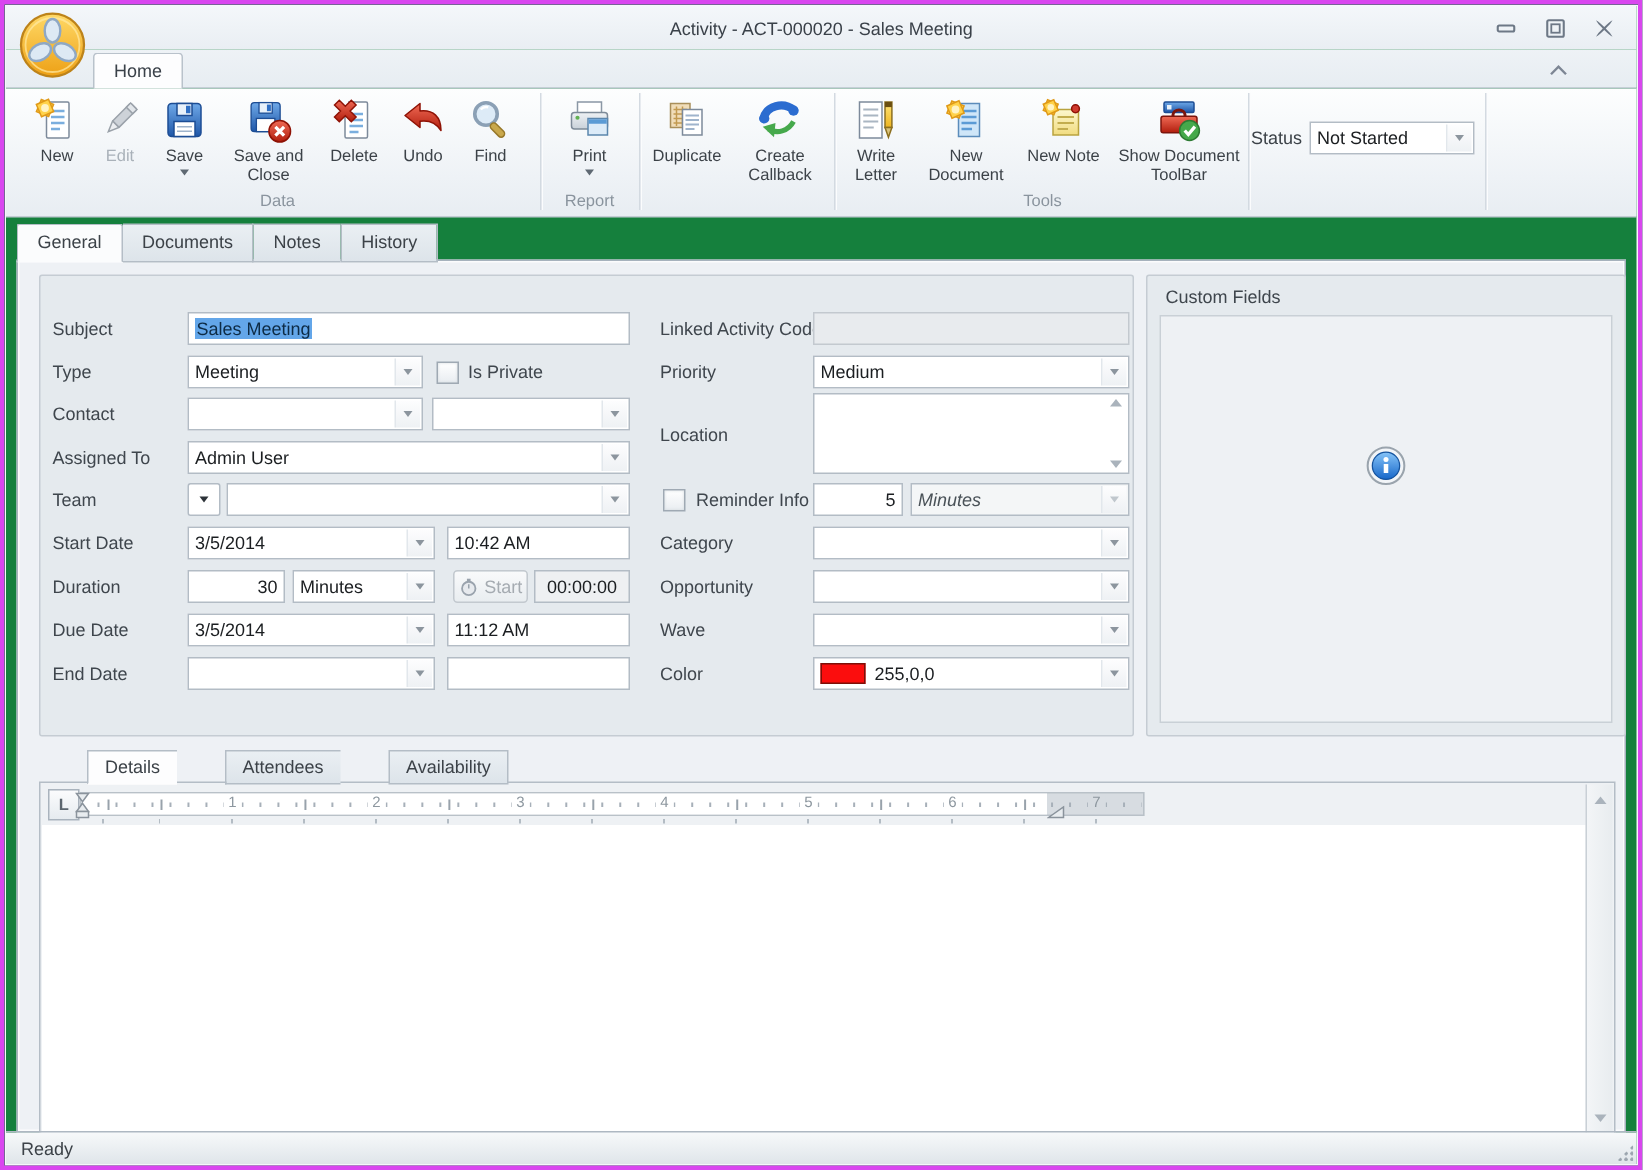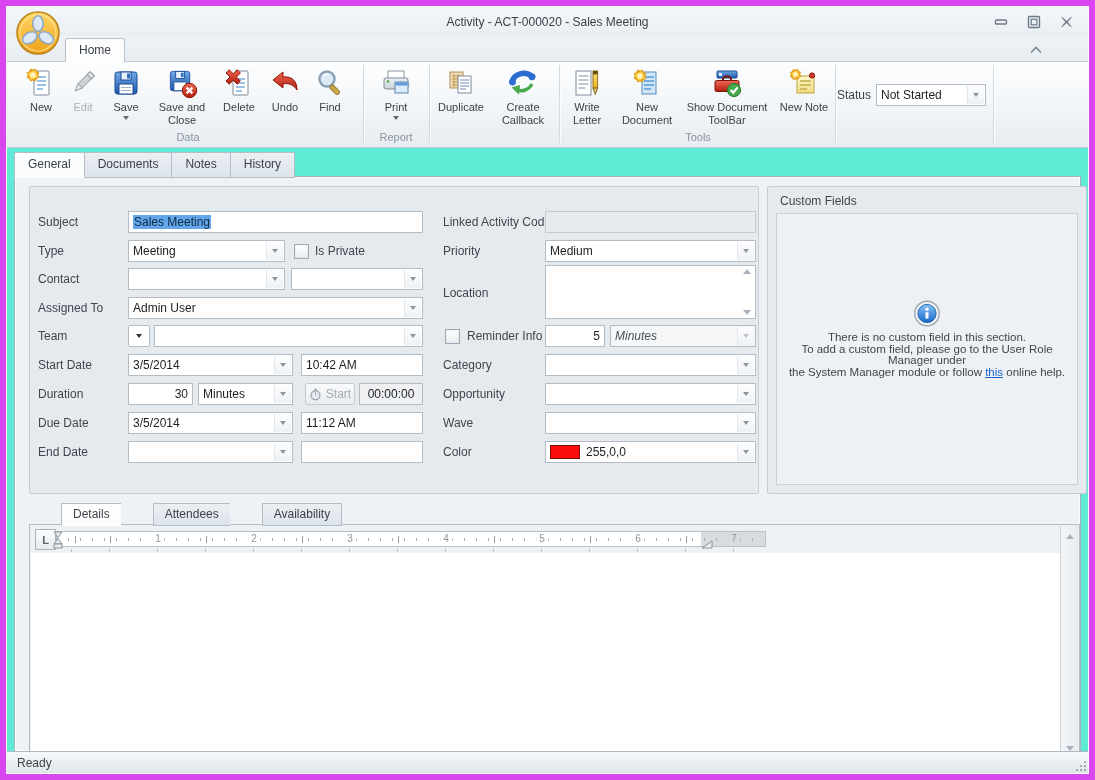--- a/index.html
+++ b/index.html
@@ -1,17 +1,17 @@
 <!DOCTYPE html>
 <html><head>
 <meta charset="utf-8">
 <style>
   html,body{margin:0;padding:0;}
   body{width:1095px;height:780px;position:relative;font-family:"Liberation Sans",sans-serif;font-size:12px;color:#3c4248;background:#cfd6dd;overflow:hidden;}
-  .window{position:absolute;inset:0;background:#5eead4;border:6px solid #d946ef;box-shadow:inset 0 0 0 1px #f6f8fa;box-sizing:border-box;}
+  .window{position:absolute;inset:0;background:#15803d;border:3px solid #d946ef;box-shadow:inset 0 0 0 1px #f6f8fa;box-sizing:border-box;}
 
   
   .titlebar{position:absolute;left:1px;right:1px;top:1px;height:29px;background:linear-gradient(#f4f7fa,#e9eef3);}
   .title{position:absolute;left:0;right:0;top:8px;text-align:center;color:#3a4149;}
   .appicon{position:absolute;left:9px;top:4px;width:46px;height:46px;z-index:30;}
   .winbtns{position:absolute;right:14px;top:8px;display:flex;gap:18px;align-items:center;}
   .winbtn{width:15px;height:13px;display:flex;align-items:center;justify-content:center;cursor:default;}
 
   
   .tabrow{position:absolute;left:1px;right:1px;top:30px;height:25px;background:linear-gradient(#eef2f6,#e7edf2);}
@@ -313,43 +313,43 @@
             <rect x="11" y="5" width="14" height="22" fill="#cfe6f8" stroke="#5b8cbb"></rect>
             <path d="M13 10h10M13 14h10M13 18h10M13 22h7" stroke="#5b9bd5" stroke-width="1.6"></path>
             <g transform="translate(9,9)">
                 <rect x="-4.4" y="-4.4" width="8.8" height="8.8" fill="#ffd24a" stroke="#e09a18" transform="rotate(22)"></rect>
                 <rect x="-4.4" y="-4.4" width="8.8" height="8.8" fill="#ffd24a" stroke="#e09a18" transform="rotate(67)"></rect>
                 <circle r="2.6" fill="#fff3c4"></circle>
               </g>
           </svg>
           <div class="cap">New Document</div>
         </div>
-        <div class="rbtn" style="width:92px">
-          <svg width="32" height="32" viewBox="0 0 32 32">
-            <rect x="6" y="4" width="20" height="7" rx="1" fill="url(#gBlue)" stroke="#1d4d94"></rect>
-            <rect x="8" y="6" width="3" height="3" fill="#e8f1fa"></rect>
-            <path d="M12 14 v-1.5 a4 3.2 0 0 1 8 0 V14" fill="none" stroke="#7d150c" stroke-width="2"></path>
-            <rect x="4" y="13.5" width="24" height="11" rx="1.5" fill="url(#gRed)" stroke="#7d150c"></rect>
-            <circle cx="23" cy="23" r="6.6" fill="#45a94b" stroke="#2d7a33"></circle>
-            <path d="M19.8 23 l2.4 2.7 L26.6 20.4" stroke="#fff" stroke-width="2.2" fill="none"></path>
-          </svg>
-          <div class="cap">Show Document ToolBar</div>
-        </div>
         <div class="rbtn" style="width:62px">
           <svg width="32" height="32" viewBox="0 0 32 32">
             <rect x="9" y="9" width="17" height="17" fill="url(#gYelL)" stroke="#b9a33f"></rect>
             <path d="M12 14h11M12 18h11M12 22h7" stroke="#c3ad4e" stroke-width="1.4"></path>
             <circle cx="24" cy="8.5" r="2.6" fill="#d03a2e" stroke="#8e1205"></circle>
             <g transform="translate(7.5,7.5)">
                 <rect x="-3.8" y="-3.8" width="7.6" height="7.6" fill="#ffd24a" stroke="#e09a18" transform="rotate(22)"></rect>
                 <rect x="-3.8" y="-3.8" width="7.6" height="7.6" fill="#ffd24a" stroke="#e09a18" transform="rotate(67)"></rect>
                 <circle r="2.2" fill="#fff3c4"></circle>
               </g>
           </svg>
           <div class="cap">New Note</div>
+        </div>
+        <div class="rbtn" style="width:92px">
+          <svg width="32" height="32" viewBox="0 0 32 32">
+            <rect x="6" y="4" width="20" height="7" rx="1" fill="url(#gBlue)" stroke="#1d4d94"></rect>
+            <rect x="8" y="6" width="3" height="3" fill="#e8f1fa"></rect>
+            <path d="M12 14 v-1.5 a4 3.2 0 0 1 8 0 V14" fill="none" stroke="#7d150c" stroke-width="2"></path>
+            <rect x="4" y="13.5" width="24" height="11" rx="1.5" fill="url(#gRed)" stroke="#7d150c"></rect>
+            <circle cx="23" cy="23" r="6.6" fill="#45a94b" stroke="#2d7a33"></circle>
+            <path d="M19.8 23 l2.4 2.7 L26.6 20.4" stroke="#fff" stroke-width="2.2" fill="none"></path>
+          </svg>
+          <div class="cap">Show Document ToolBar</div>
         </div>
       </div>
       <div class="rglabel">Tools</div>
     </div>
     <div class="rsep" style="left:828px"></div>
 
     <div class="statusfield">
       <span class="slabel">Status</span>
       <div class="input combo" style="position:relative;width:110px;height:22px">
         <span>Not Started</span>
@@ -546,25 +546,20 @@
     <div class="panel" style="left:752px;top:9px;width:318px;height:306px">
       <div class="cf-head">Custom Fields</div>
       <div class="cf-inner">
         <div class="cf-icon">
           <svg width="27" height="27" viewBox="0 0 32 32">
             <circle cx="16" cy="16" r="14.5" fill="#f2f5f8" stroke="#9aa4ad" stroke-width="1.6"></circle>
             <circle cx="16" cy="16" r="10.8" fill="url(#gBlue2)" stroke="#16549e"></circle>
             <circle cx="16" cy="11" r="2" fill="#fff"></circle>
             <path d="M16 14.6 v7.2" stroke="#fff" stroke-width="3.6"></path>
           </svg>
-        </div>
-        <div class="cf-msg">
-          <div class="ln">There is no custom field in this section.</div>
-          <div class="ln">To add a custom field, please go to the User Role Manager under</div>
-          <div class="ln"><span>the System Manager module or follow </span><span class="cf-link">this</span><span> online help.</span></div>
         </div>
       </div>
     </div>
 
     <div class="dtabs">
       <div class="dtab active">Details</div>
       <div class="dtab">Attendees</div>
       <div class="dtab">Availability</div>
     </div>
 

